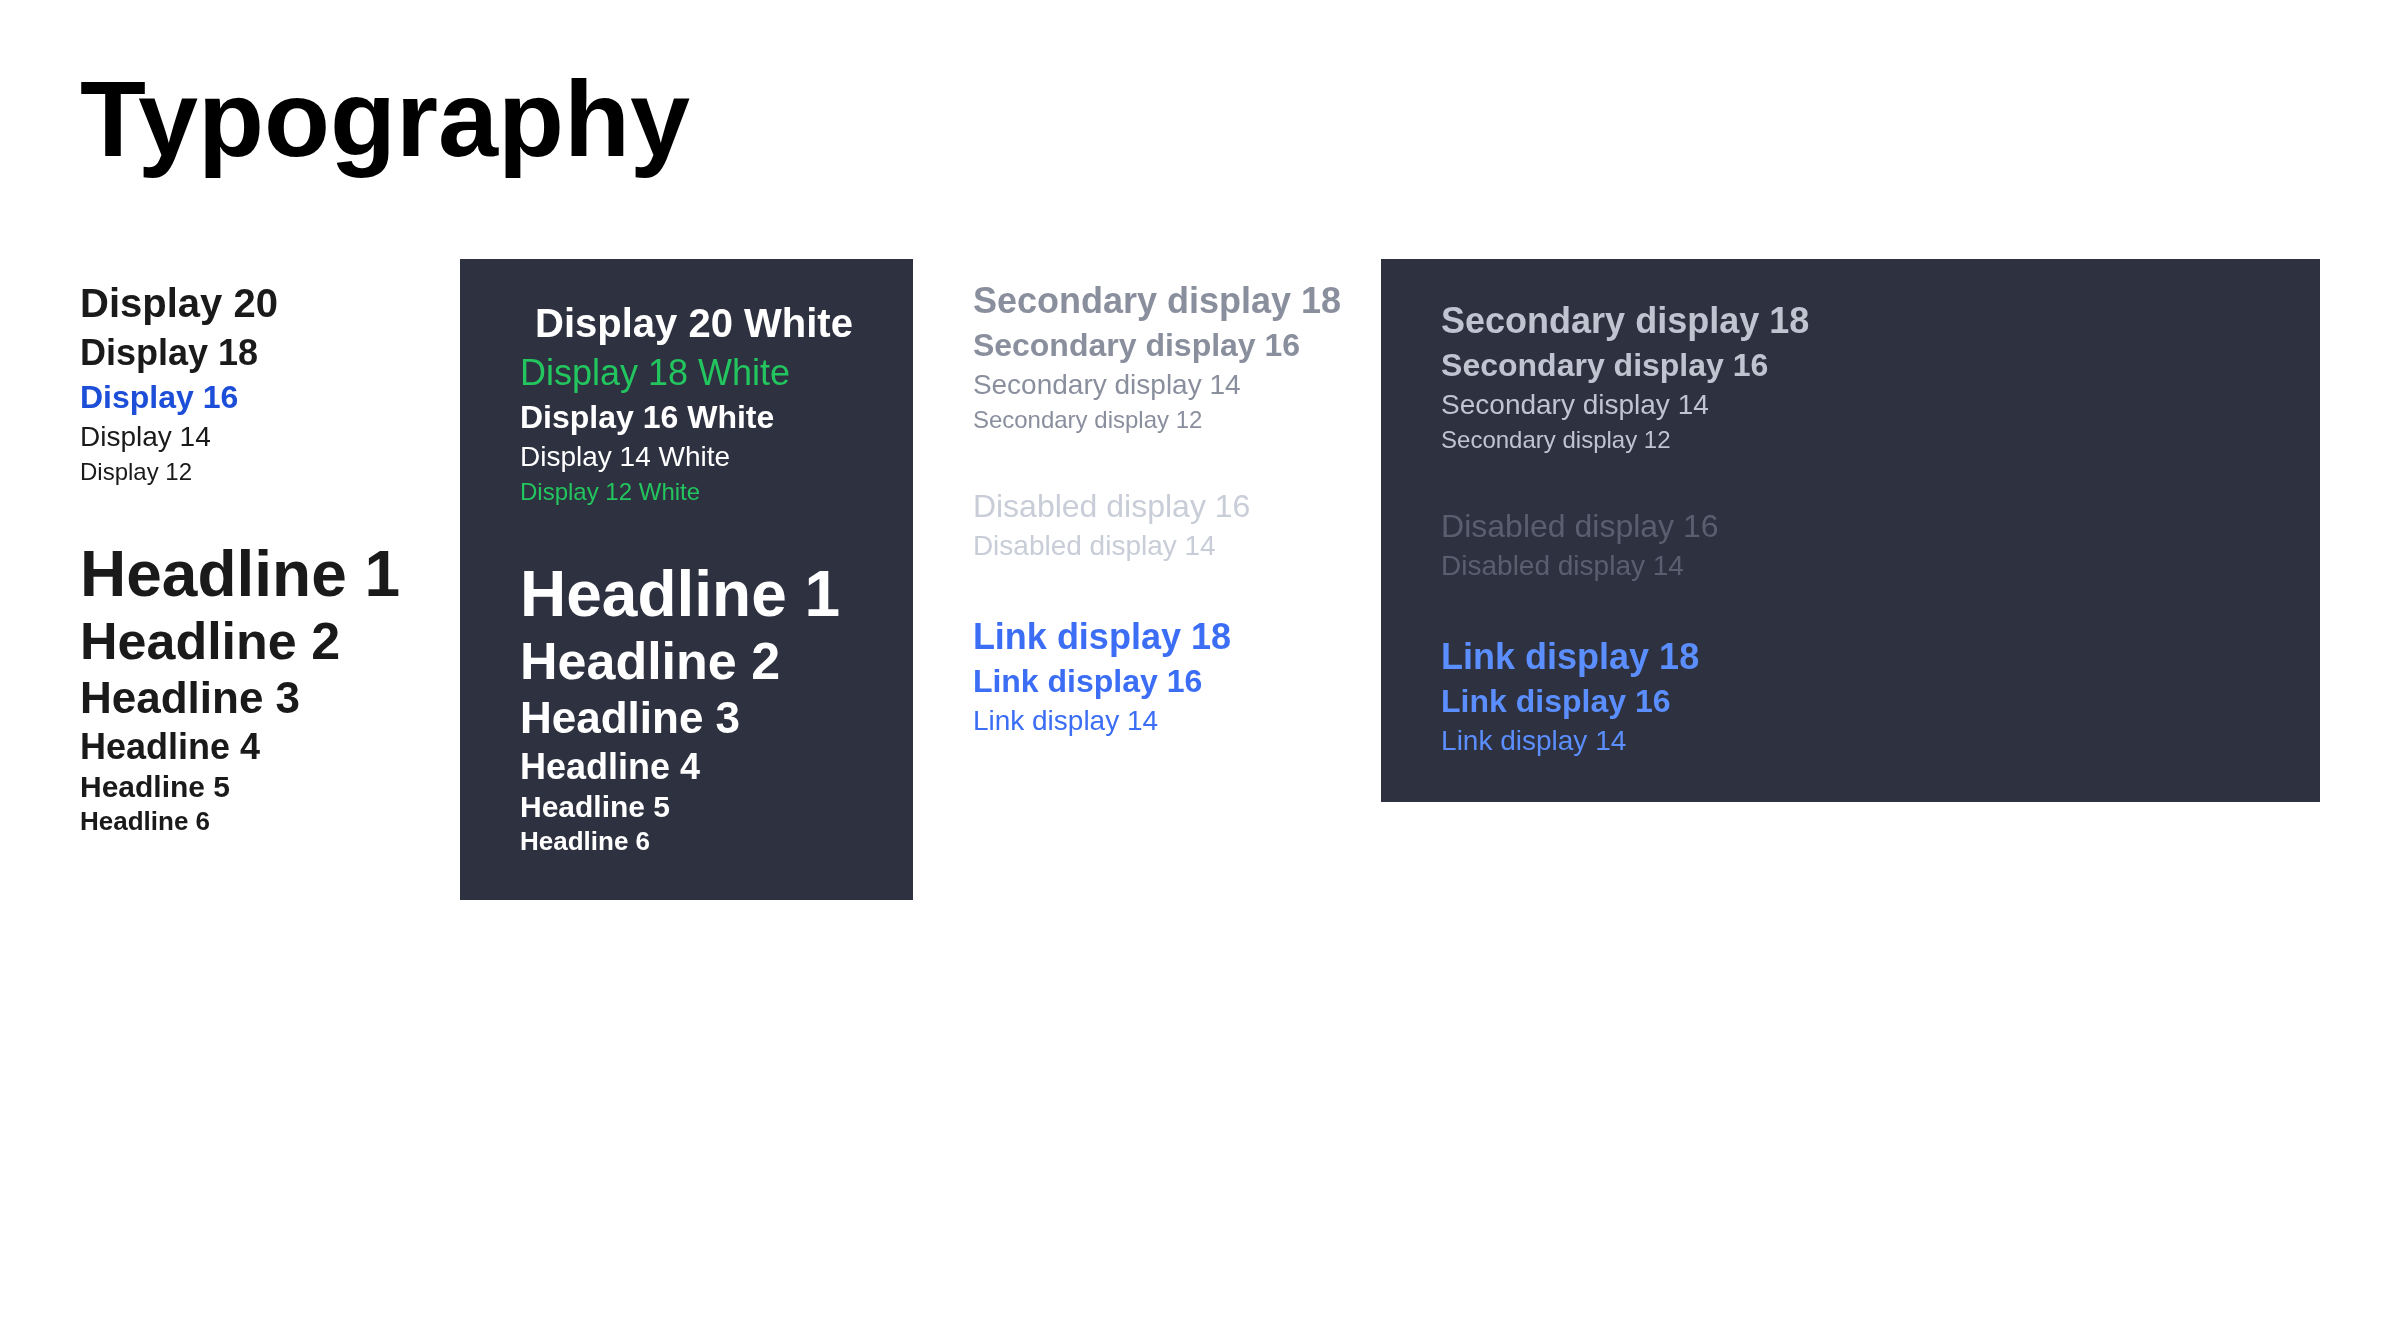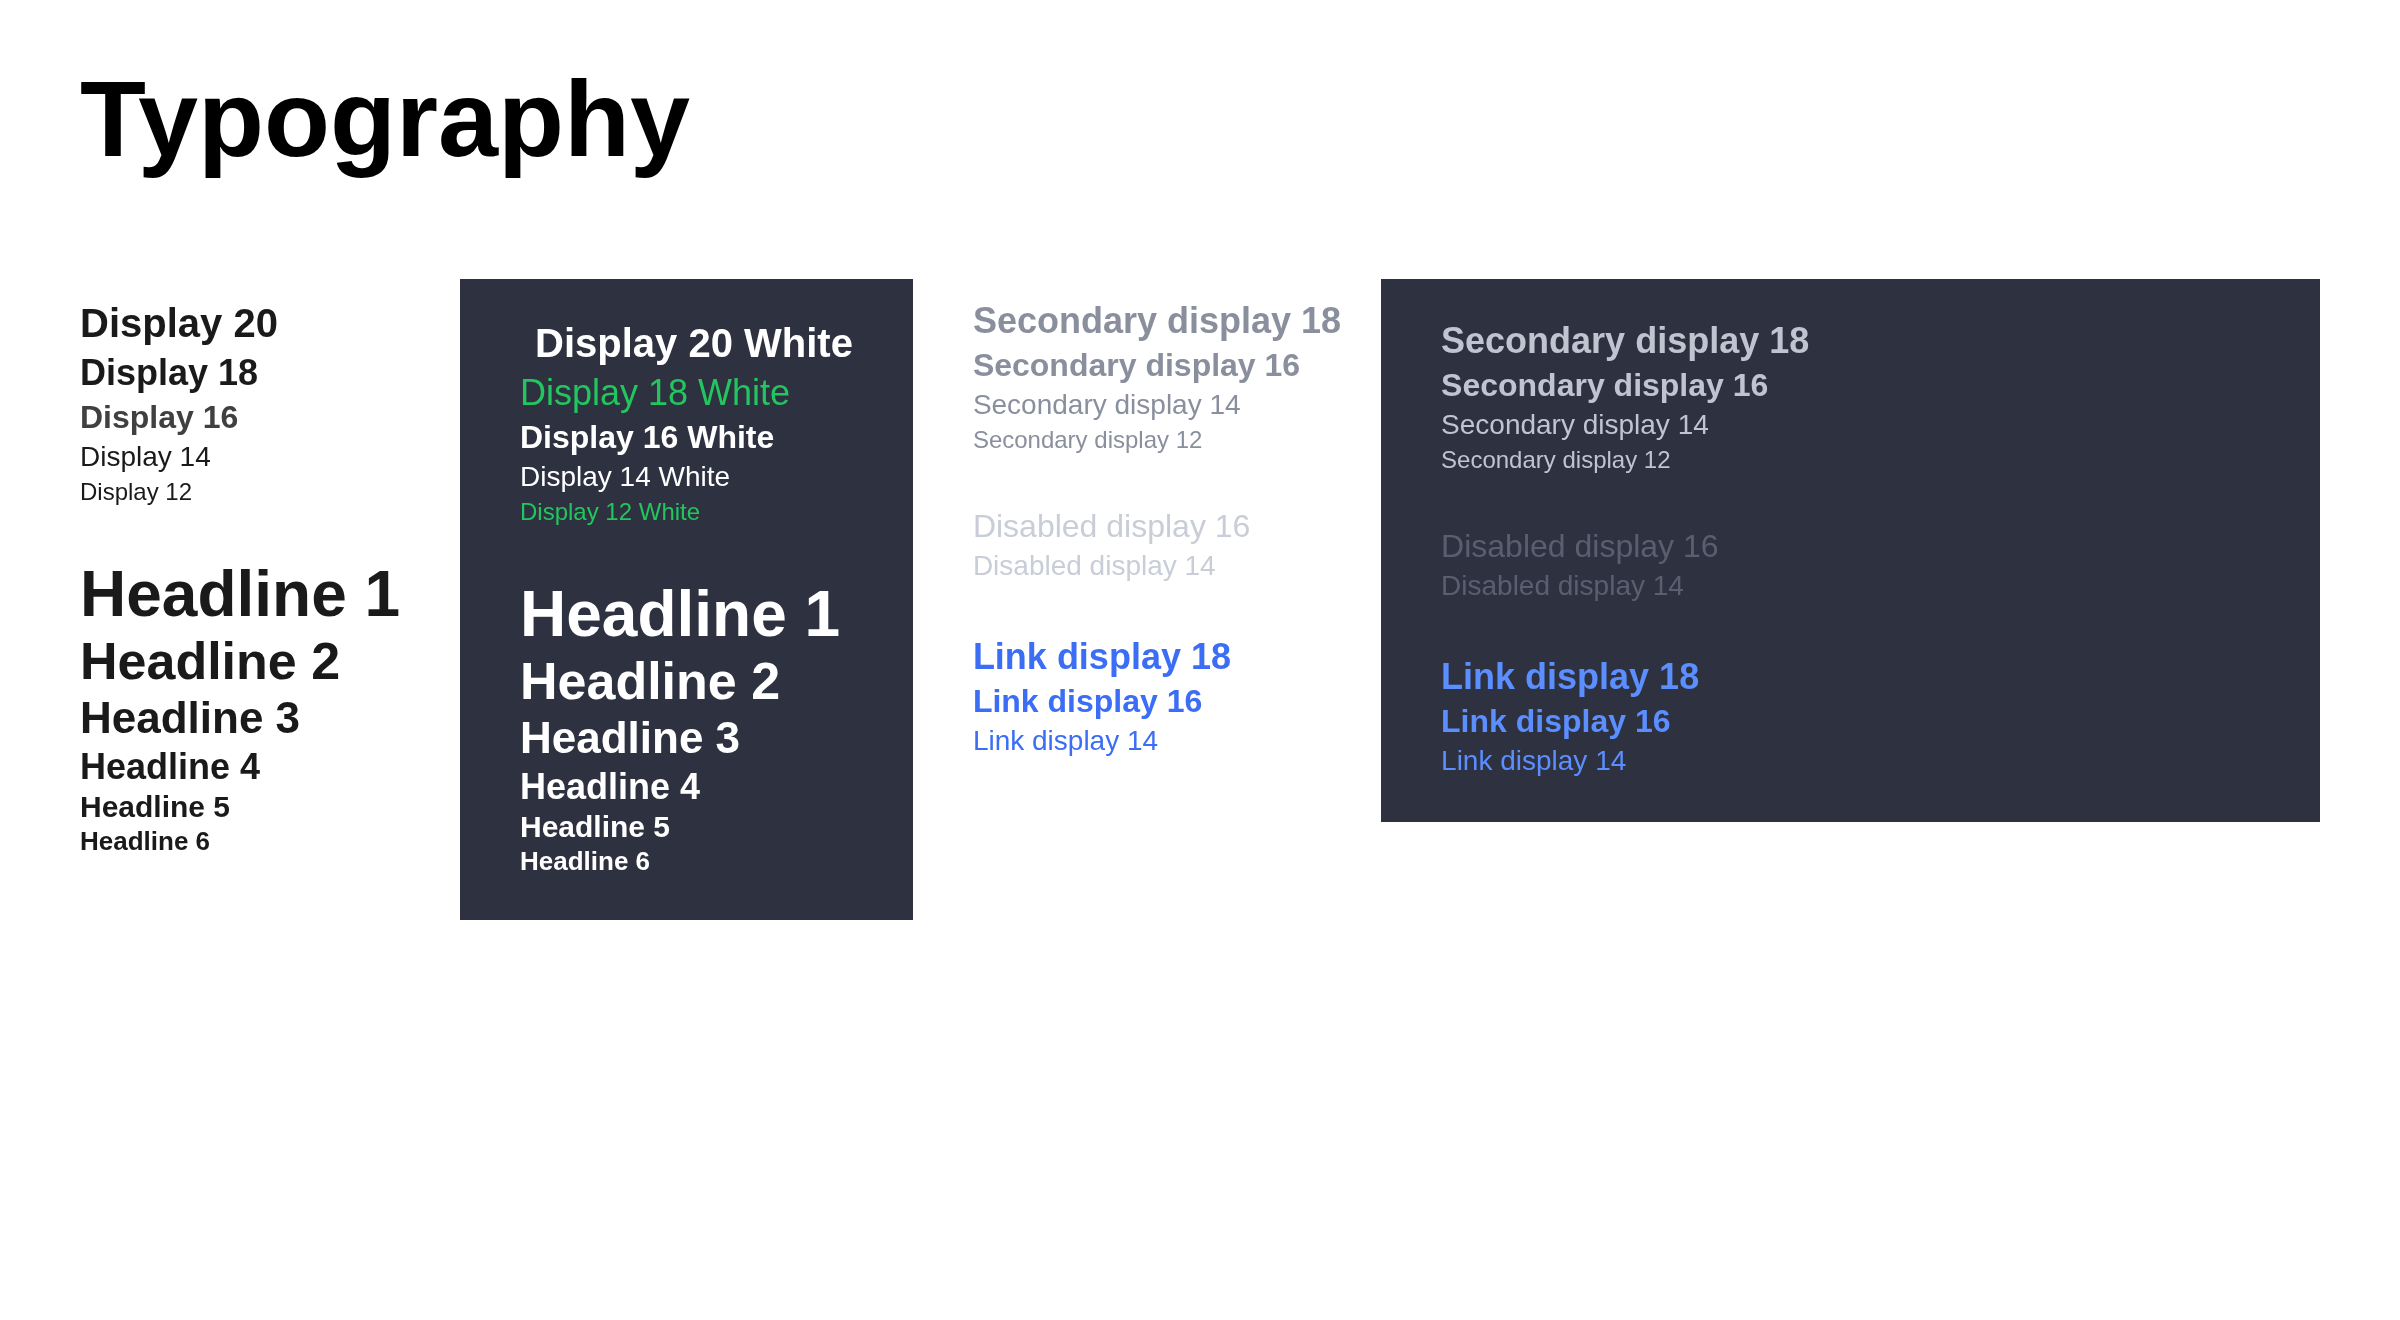--- a/index.html
+++ b/index.html
@@ -17,21 +17,21 @@
     }
 
     .page-container {
       padding: 60px 80px 60px 80px;
     }
 
     .page-title {
       font-size: 108px;
       font-weight: 900;
       color: #000000;
-      margin-bottom: 100px;
+      margin-bottom: 80px;
       line-height: 1.1;
     }
 
     .columns-wrapper {
       display: flex;
       gap: 0;
       align-items: flex-start;
     }
 
     
@@ -76,21 +76,21 @@
     .display-18 {
       font-size: 36px;
       font-weight: 600;
       color: #1a1a1a;
       margin-bottom: 16px;
       line-height: 1.2;
     }
     .display-16 {
       font-size: 32px;
       font-weight: 600;
-      color: #404040;
+      color: #1d4ed8;
       margin-bottom: 16px;
       line-height: 1.2;
     }
     .display-14 {
       font-size: 28px;
       font-weight: 500;
       color: #1a1a1a;
       margin-bottom: 16px;
       line-height: 1.2;
     }

